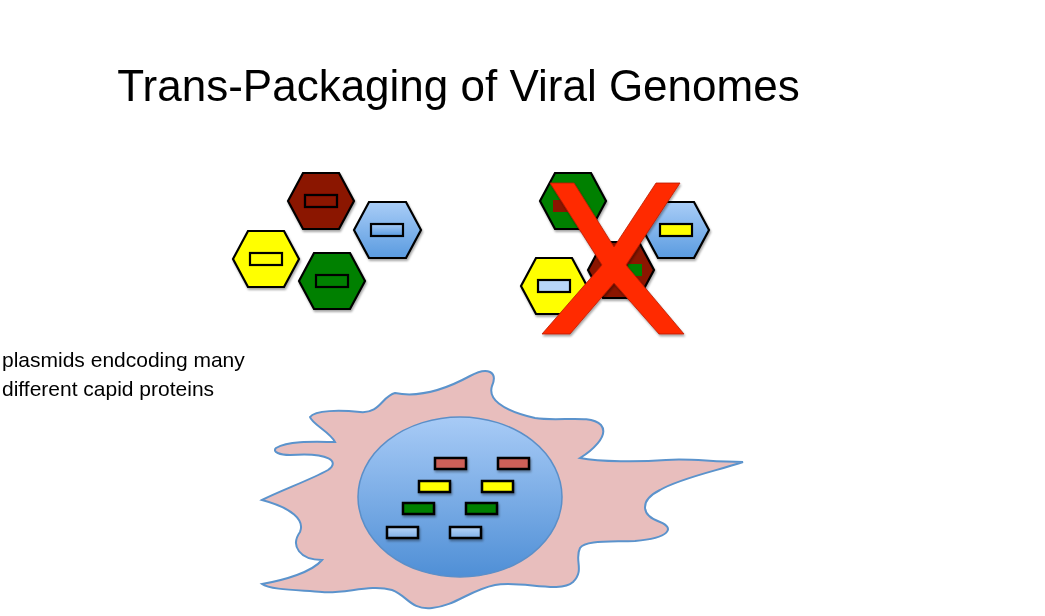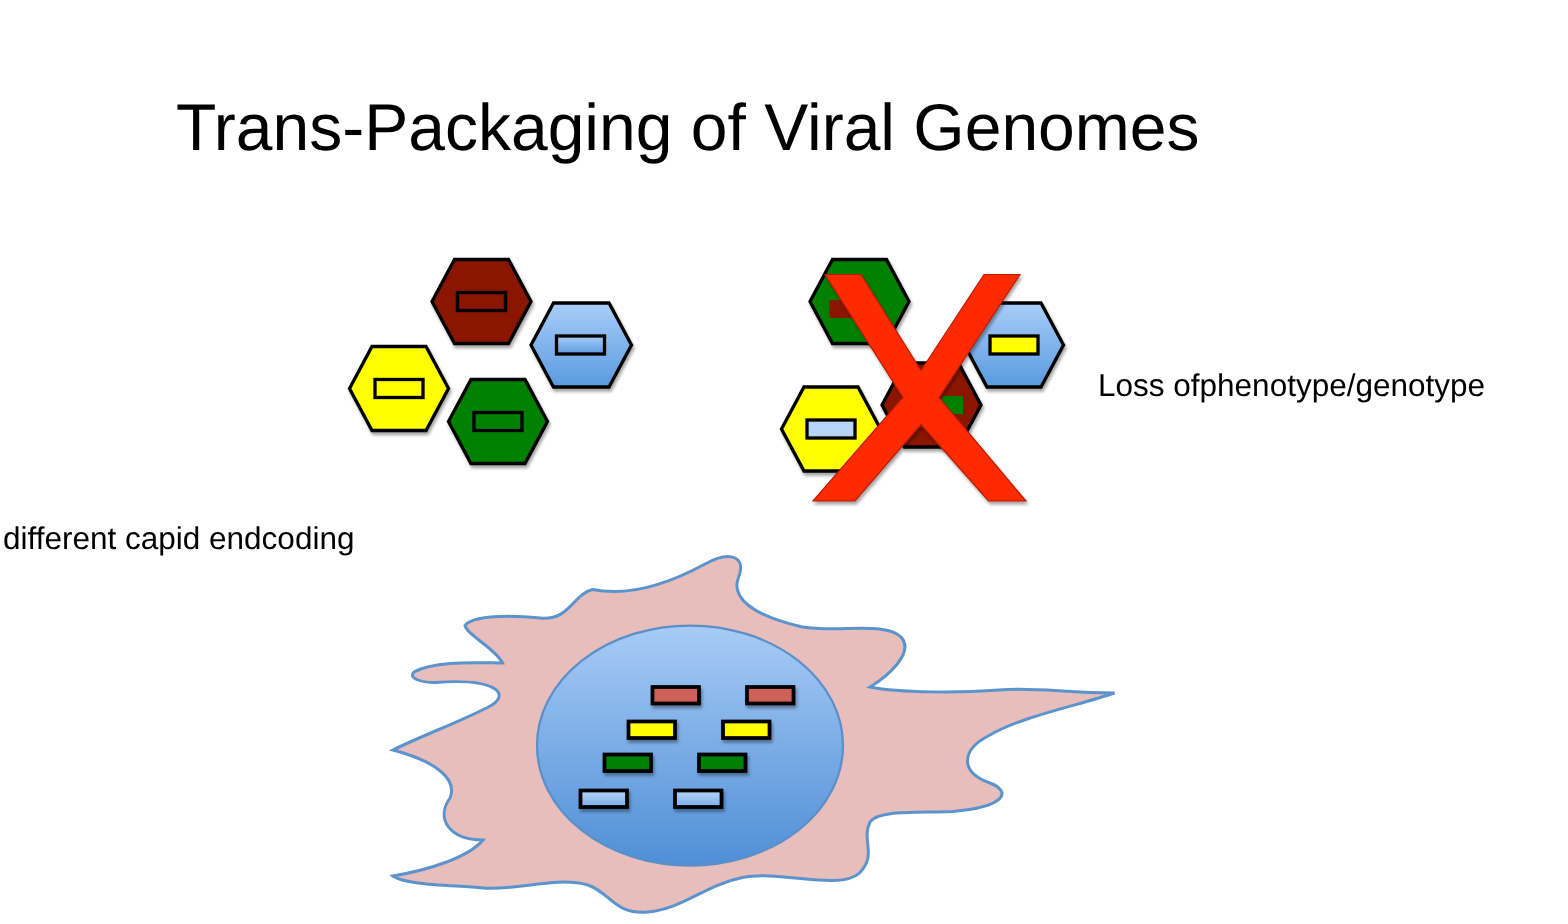--- a/index.html
+++ b/index.html
@@ -11,25 +11,25 @@
   #loss-label { left:732px; top:243px; }
   #transfect-label { left:2px; top:345px; }
   svg { position:absolute; left:0; top:0; }
 </style>
 </head>
 <body>
 
 <div class="title">Trans-Packaging of Viral Genomes</div>
 
 <div class="label" id="loss-label">
-  <div>Loss ofphenotype/genotype</div>
 </div>
 
 <div class="label" id="transfect-label">
-  <div>different capid endcoding</div>
+  <div>plasmids endcoding many</div>
+  <div>different capid proteins</div>
 </div>
 
 <svg width="1045" height="616" viewBox="0 0 1045 616">
   <defs>
     <linearGradient id="blueGrad" x1="0" y1="0" x2="0" y2="1">
       <stop offset="0" stop-color="#a9cdf7"></stop>
       <stop offset="1" stop-color="#5a9be0"></stop>
     </linearGradient>
     <linearGradient id="nucGrad" x1="0" y1="0" x2="0" y2="1">
       <stop offset="0" stop-color="#a8cbf6"></stop>

